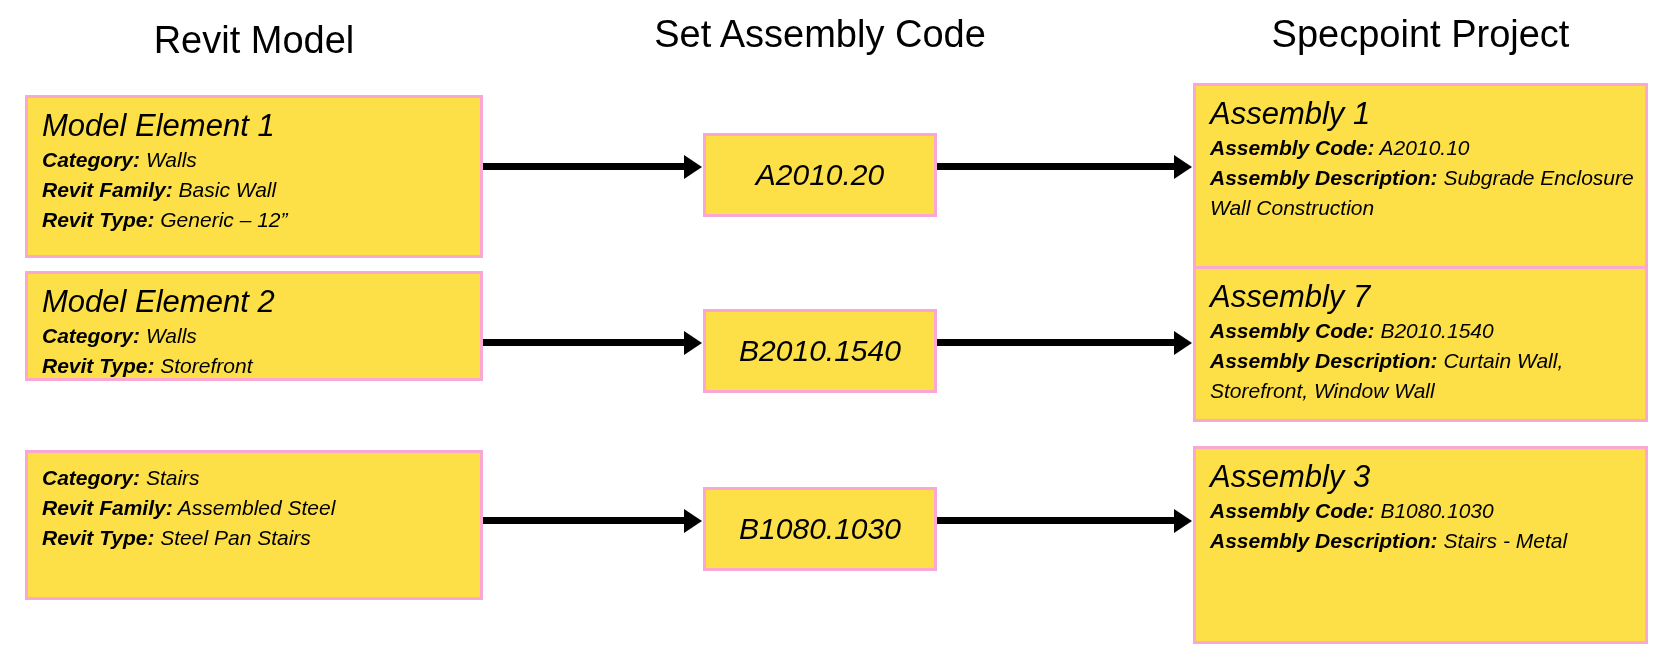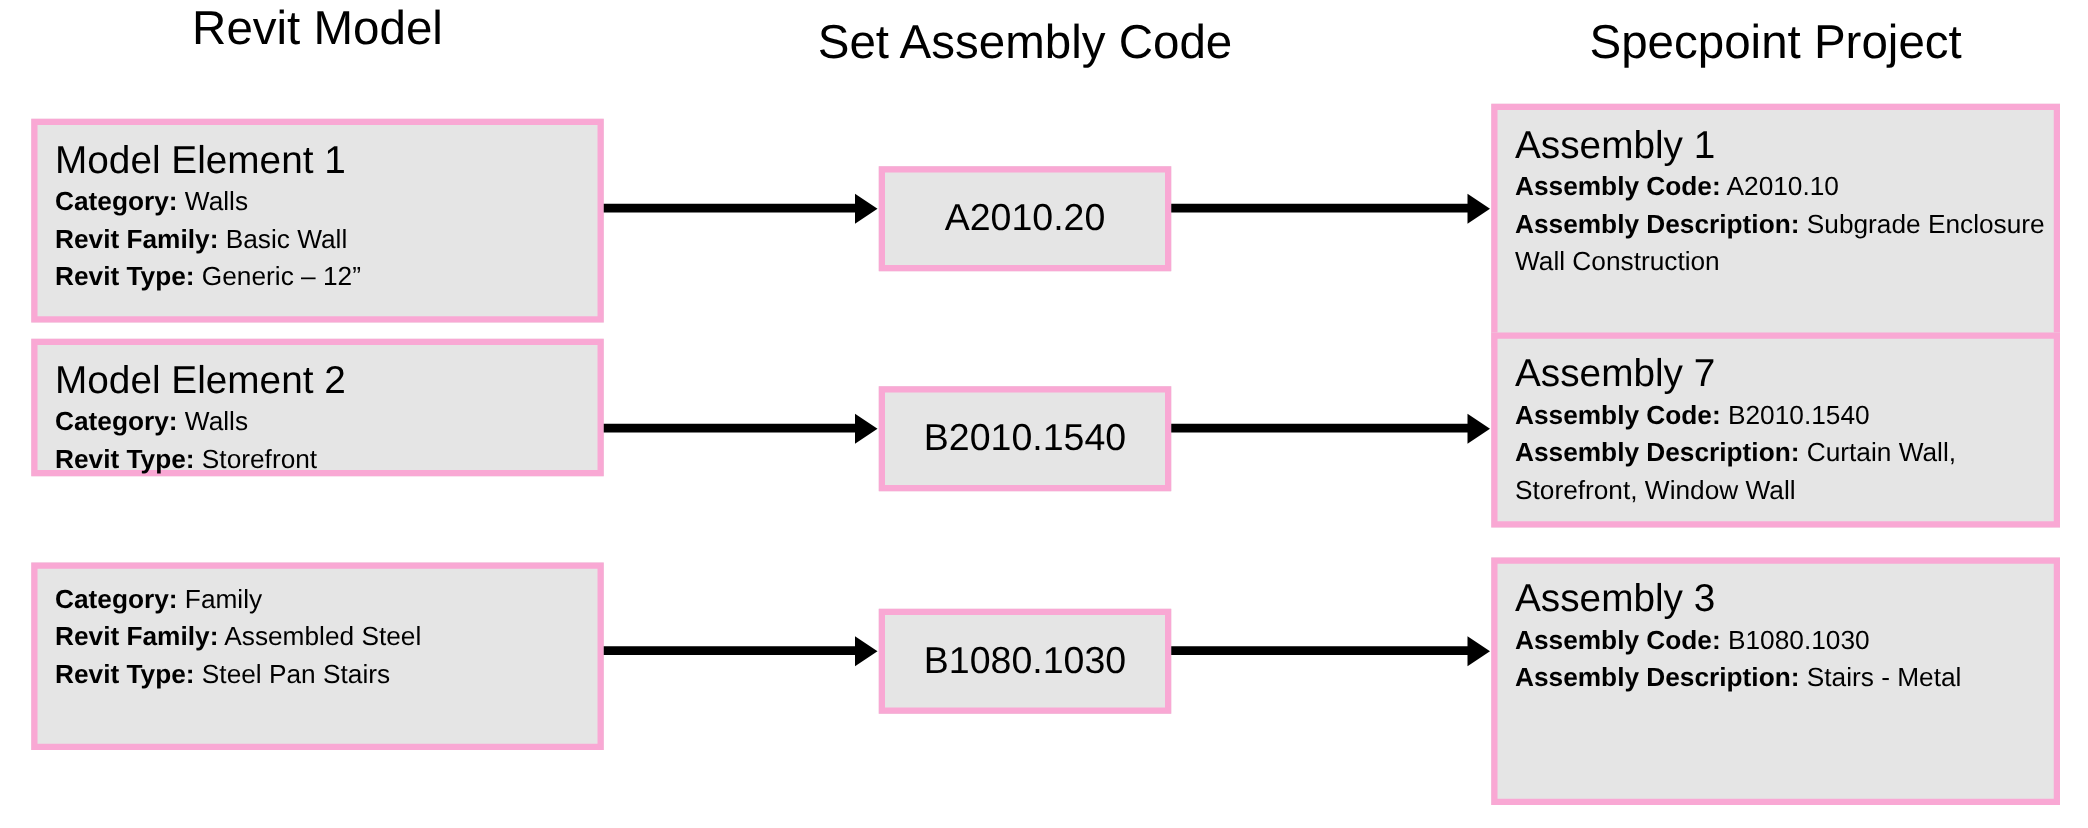--- a/index.html
+++ b/index.html
@@ -22,30 +22,31 @@
   
   .col-header {
     position: absolute;
     text-align: center;
     font-size: 38px;
     font-weight: 400;
     line-height: 1.1;
     color: #000000;
     white-space: nowrap;
   }
-  #header-revit   { left: 25px;   top: 3px; width: 458px; }
+  #header-revit   { left: 25px;   top: 20px; width: 458px; }
   #header-setcode { left: 645px;  top: 14px; width: 350px; }
   #header-spec    { left: 1193px; top: 14px; width: 455px; }
 
   
   .box {
     position: absolute;
     box-sizing: border-box;
-    border: 5px solid #f9a8d4;
-    background: #e5e5e5;
+    border: 3px solid #f9a8d4;
+    background: #fde047;
+    font-style: italic;
   }
 
   
   .element-box {
     left: 25px;
     width: 458px;
     padding: 10px 0 0 14px;
   }
   .element-box .box-title {
     font-size: 31px;
@@ -182,21 +183,21 @@
     </div>
     <div class="box-line">
       <span class="lbl">Assembly Description:</span>
       <span>Curtain Wall, Storefront, Window Wall</span>
     </div>
   </div>
 
   <div class="box element-box" style="top:450px; height:150px;">
     <div class="box-line">
       <span class="lbl">Category:</span>
-      <span>Family</span>
+      <span>Stairs</span>
     </div>
     <div class="box-line">
       <span class="lbl">Revit Family:</span>
       <span>Assembled Steel</span>
     </div>
     <div class="box-line">
       <span class="lbl">Revit Type:</span>
       <span>Steel Pan Stairs</span>
     </div>
   </div>

